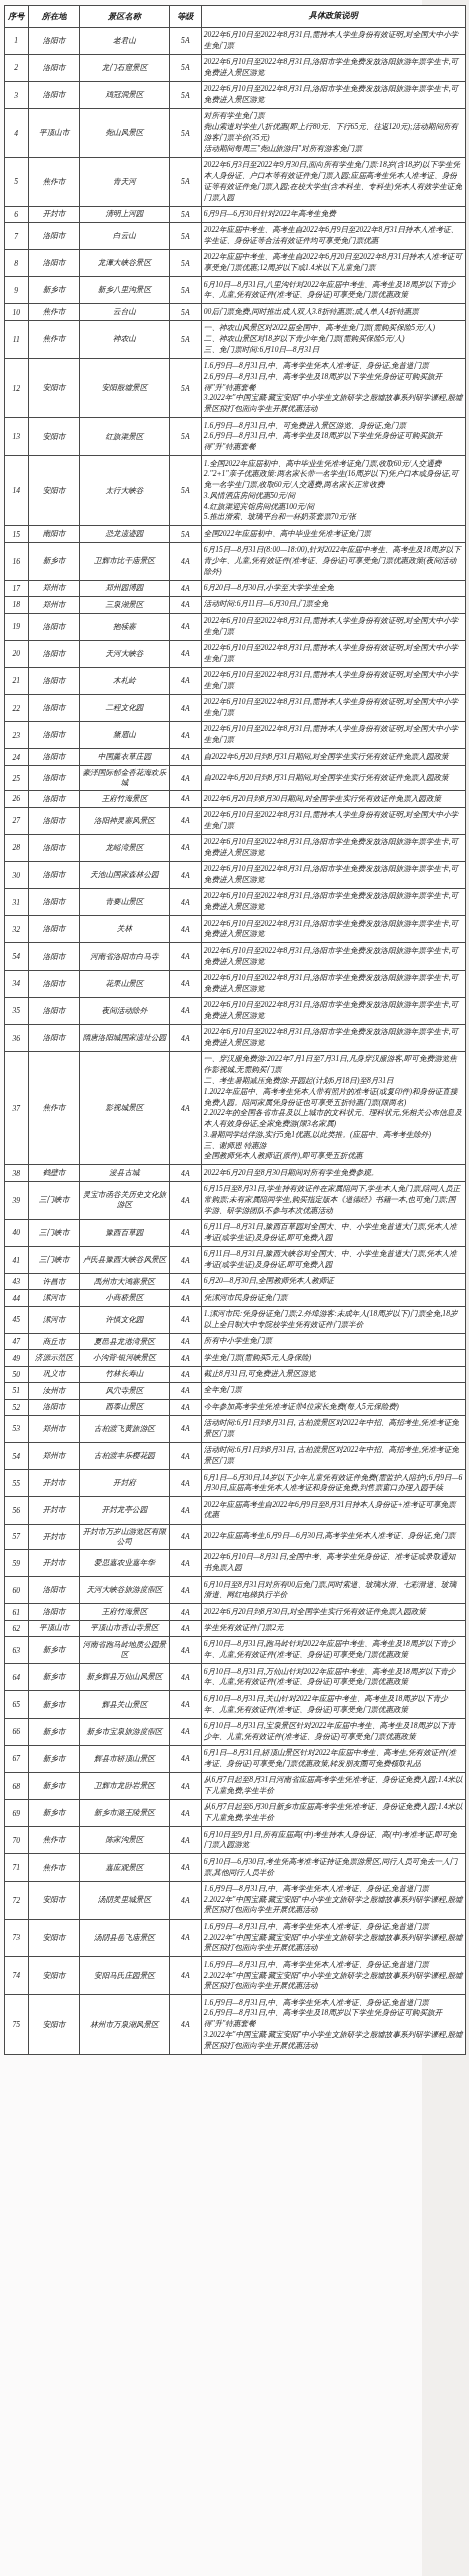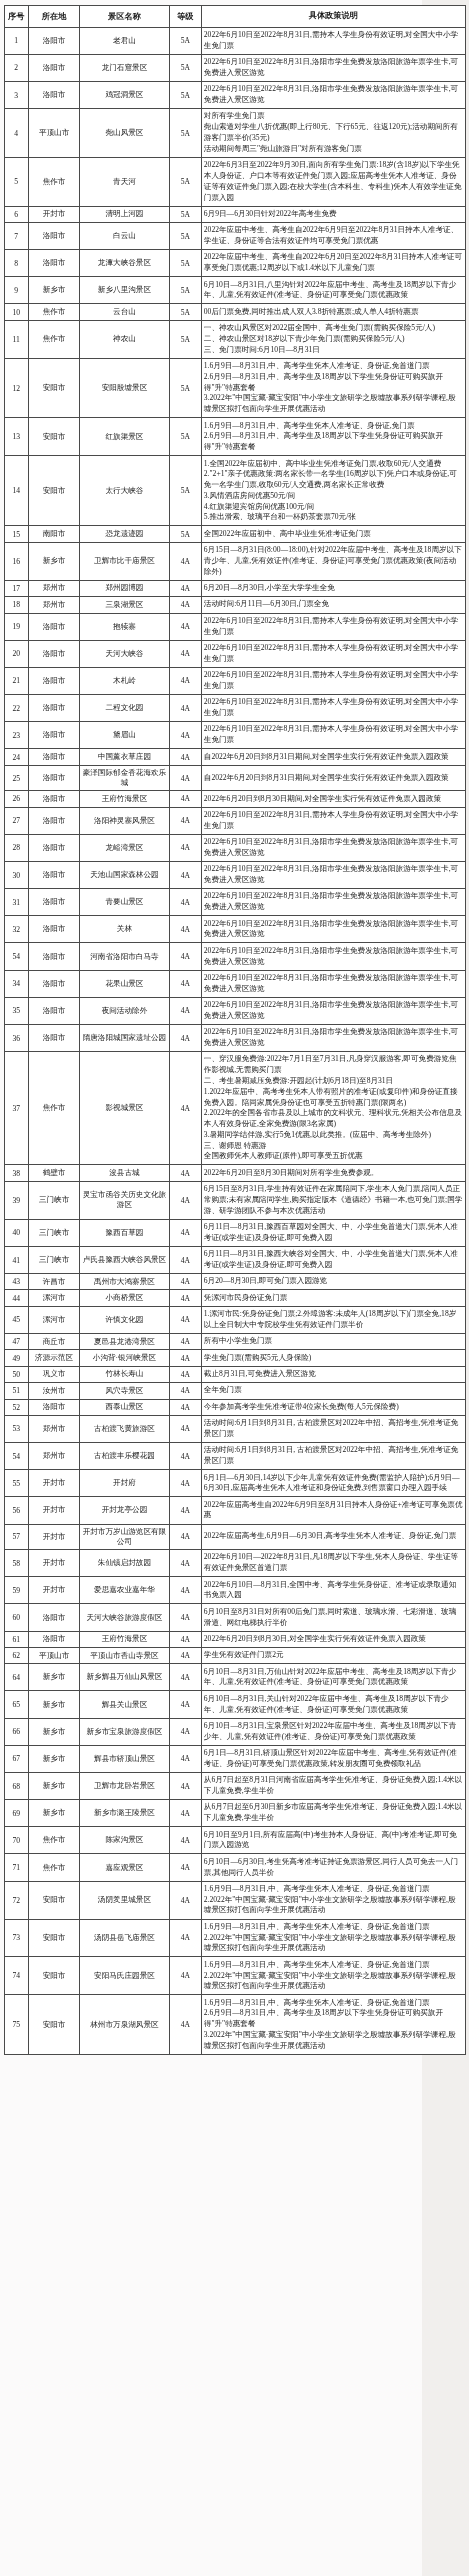--- a/index.html
+++ b/index.html
@@ -8,20 +8,21 @@
     background:#f1efed;
     font-family:"Liberation Serif","DejaVu Serif",serif;
     color:#1a1a1a;
   }
   .page{
     width:422px;
     min-height:2576px;
     box-sizing:border-box;
     padding:4.7px 3.5px 41px 3.5px;
     background:#fbfafa;
+    font-style:italic;
   }
   table.policy-table{
     width:462px;
     border-collapse:collapse;
     table-layout:fixed;
     background:#ffffff;
     border:1.2px solid #4a4a4a;
   }
   .policy-table th,.policy-table td{
     border:0.6px solid #4a4a4a;
@@ -146,21 +147,21 @@
           <td class="col-grade">5A</td>
           <td class="col-policy">1.6月9日—8月31日,中、高考学生凭本人准考证、身份证,免首道门票
 2.6月9日—8月31日,中、高考学生及18周岁以下学生凭身份证可购买旗开得"升"特惠套餐
 3.2022年"中国宝藏·藏宝安阳"中小学生文旅研学之殷墟故事系列研学课程,殷墟景区拟打包面向学生开展优惠活动</td>
         </tr>
         <tr>
           <td class="col-no">13</td>
           <td class="col-city">安阳市</td>
           <td class="col-name">红旗渠景区</td>
           <td class="col-grade">5A</td>
-          <td class="col-policy">1.6月9日—8月31日,中、高考学生凭本人准考证、身份证,免门票
+          <td class="col-policy">1.6月9日—8月31日,中、可免费进入景区游览、身份证,免门票
 2.6月9日—8月31日,中、高考学生及18周岁以下学生凭身份证可购买旗开得"升"特惠套餐</td>
         </tr>
         <tr>
           <td class="col-no">14</td>
           <td class="col-city">安阳市</td>
           <td class="col-name">太行大峡谷</td>
           <td class="col-grade">5A</td>
           <td class="col-policy">1.全国2022年应届初中、高中毕业生凭准考证免门票,收取60元/人交通费
 2."2+1"亲子优惠政策:两名家长带一名学生(16周岁以下)凭户口本或身份证,可免一名学生门票,收取60元/人交通费,两名家长正常收费
 3.风情酒店房间优惠50元/间
@@ -353,21 +354,21 @@
           <td class="col-city">三门峡市</td>
           <td class="col-name">卢氏县豫西大峡谷风景区</td>
           <td class="col-grade">4A</td>
           <td class="col-policy">6月11日—8月31日,豫西大峡谷对全国大、中、小学生免首道大门票,凭本人准考证(或学生证)及身份证,即可免费入园</td>
         </tr>
         <tr>
           <td class="col-no">43</td>
           <td class="col-city">许昌市</td>
           <td class="col-name">禹州市大鸿寨景区</td>
           <td class="col-grade">4A</td>
-          <td class="col-policy">6月20—8月30日,即可免门票入园游览</td>
+          <td class="col-policy">6月20—8月30日,全国教师凭本人教师证</td>
         </tr>
         <tr>
           <td class="col-no">44</td>
           <td class="col-city">漯河市</td>
           <td class="col-name">小商桥景区</td>
           <td class="col-grade">4A</td>
           <td class="col-policy">凭漯河市民身份证免门票</td>
         </tr>
         <tr>
           <td class="col-no">45</td>
@@ -440,27 +441,20 @@
           <td class="col-policy">2022年应届高考生自2022年6月9日至8月31日持本人身份证+准考证可享免票优惠</td>
         </tr>
         <tr>
           <td class="col-no">57</td>
           <td class="col-city">开封市</td>
           <td class="col-name">开封市万岁山游览区有限公司</td>
           <td class="col-grade">4A</td>
           <td class="col-policy">2022年应届高考生,6月9日—6月30日,高考学生凭本人准考证、身份证,免门票</td>
         </tr>
         <tr>
-          <td class="col-no">58</td>
-          <td class="col-city">开封市</td>
-          <td class="col-name">朱仙镇启封故园</td>
-          <td class="col-grade">4A</td>
-          <td class="col-policy">2022年6月10日—2022年8月31日,凡18周岁以下学生,凭本人身份证、学生证等有效证件免景区首道门票</td>
-        </tr>
-        <tr>
           <td class="col-no">59</td>
           <td class="col-city">开封市</td>
           <td class="col-name">爱思嘉农业嘉年华</td>
           <td class="col-grade">4A</td>
           <td class="col-policy">2022年6月10日—8月31日,全国中考、高考学生凭身份证、准考证或录取通知书免票入园</td>
         </tr>
         <tr>
           <td class="col-no">60</td>
           <td class="col-city">洛阳市</td>
           <td class="col-name">天河大峡谷旅游度假区</td>
@@ -473,20 +467,27 @@
           <td class="col-name">王府竹海景区</td>
           <td class="col-grade">4A</td>
           <td class="col-policy">2022年6月20日到8月30日,对全国学生实行凭有效证件免票入园政策</td>
         </tr>
         <tr>
           <td class="col-no">62</td>
           <td class="col-city">平顶山市</td>
           <td class="col-name">平顶山市香山寺景区</td>
           <td class="col-grade">4A</td>
           <td class="col-policy">学生凭有效证件门票2元</td>
+        </tr>
+        <tr>
+          <td class="col-no">63</td>
+          <td class="col-city">新乡市</td>
+          <td class="col-name">河南省跑马岭地质公园景区</td>
+          <td class="col-grade">4A</td>
+          <td class="col-policy">6月10日—8月31日,跑马岭针对2022年应届中考生、高考生及18周岁以下青少年、儿童,凭有效证件(准考证、身份证)可享受免门票优惠政策</td>
         </tr>
         <tr>
           <td class="col-no">64</td>
           <td class="col-city">新乡市</td>
           <td class="col-name">新乡辉县万仙山风景区</td>
           <td class="col-grade">4A</td>
           <td class="col-policy">6月10日—8月31日,万仙山针对2022年应届中考生、高考生及18周岁以下青少年、儿童,凭有效证件(准考证、身份证)可享受免门票优惠政策</td>
         </tr>
         <tr>
           <td class="col-no">65</td>

